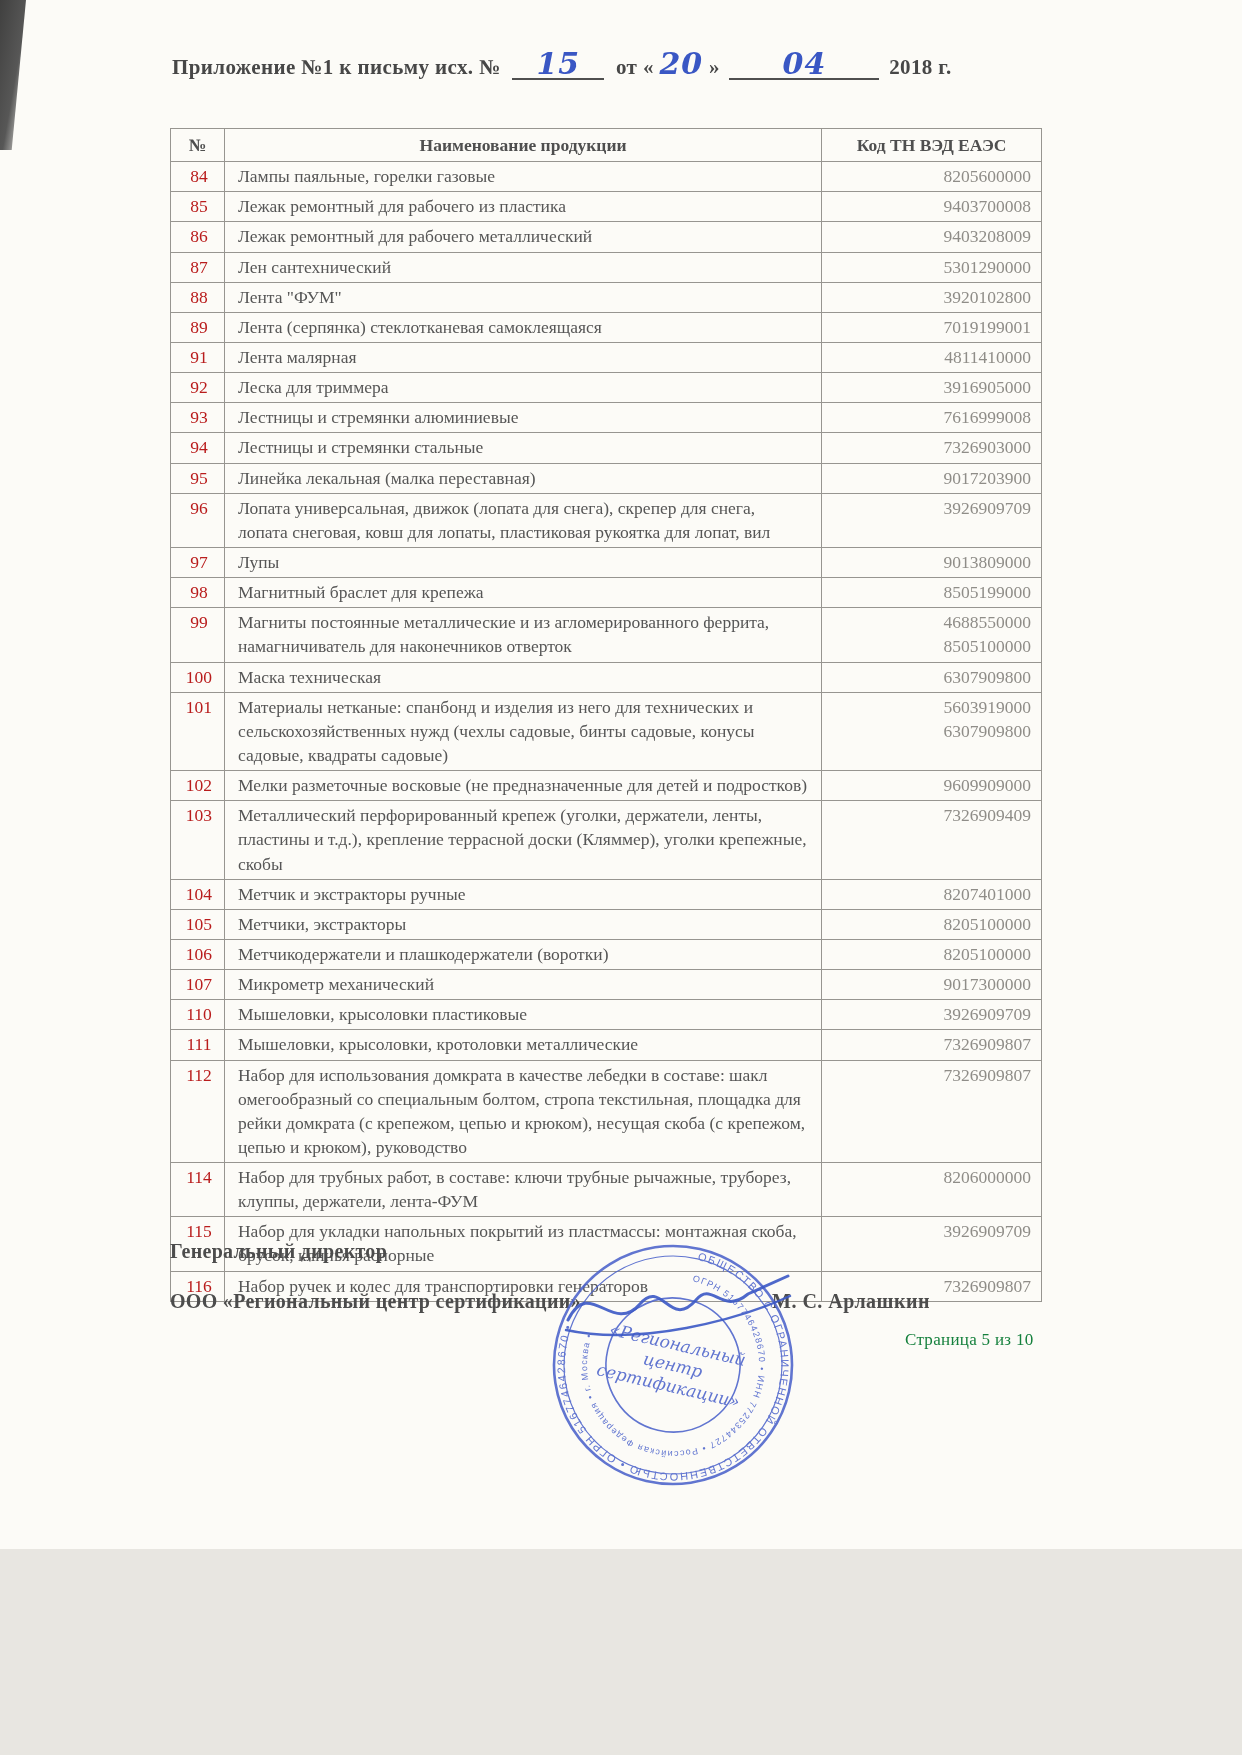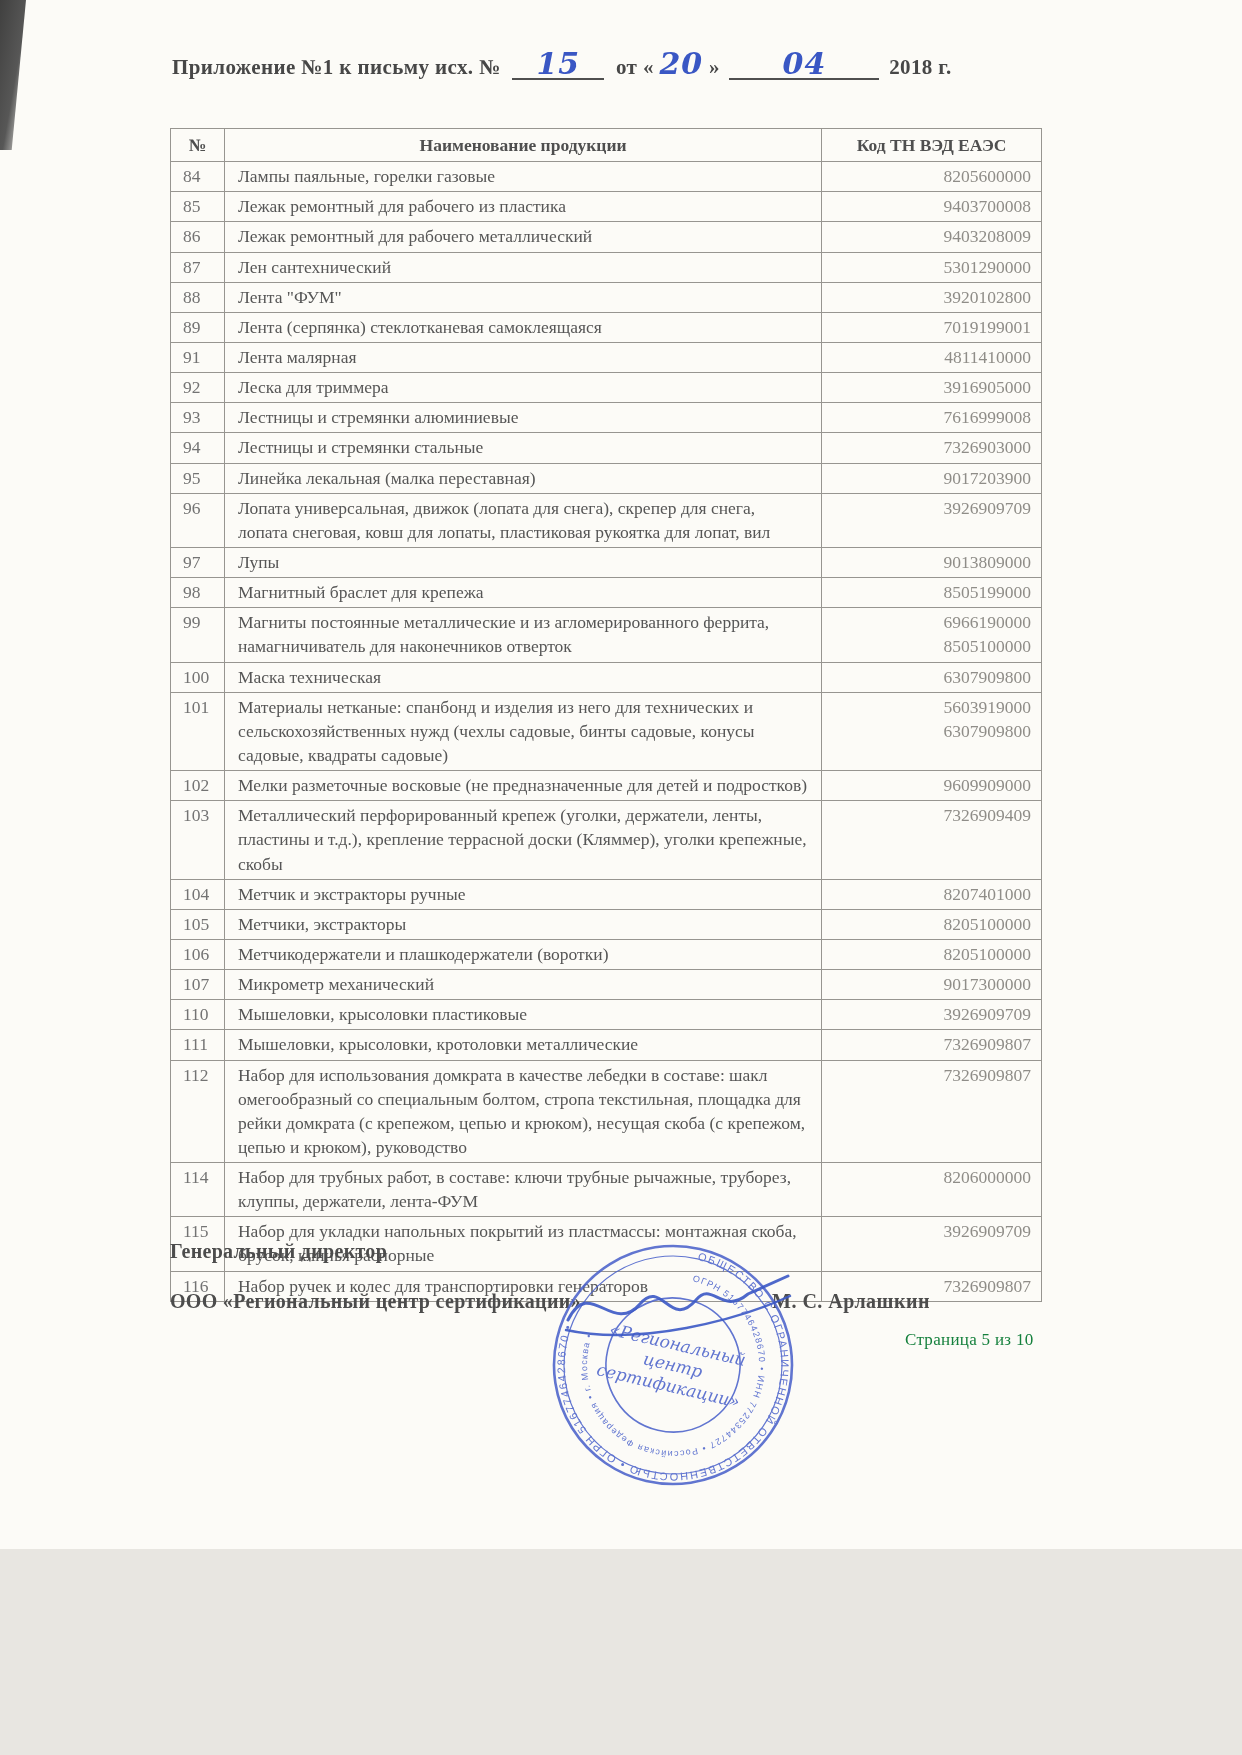--- a/index.html
+++ b/index.html
@@ -47,21 +47,21 @@
   }
   .product-table th,.product-table td{
     border:1px solid #979590;
     padding:2px 9px 3px 9px;
     vertical-align:top;
   }
   .product-table th{
     font-weight:bold;color:#4f4f4f;text-align:center;
     padding-top:4px;padding-bottom:4px;
   }
-  td.col-num{text-align:left;padding-left:12px;color:#737373;}
+  td.col-num{text-align:center;padding-left:12px;color:#b91c1c;}
   td.col-name{text-align:left;padding-left:13px;padding-right:14px;}
   td.col-code{text-align:right;padding-right:10px;color:#8f8d88;}
   td.col-code .code-line{display:block;}
   
   .director-label{
     position:absolute;left:170px;top:1240px;
     font-size:20px;font-weight:bold;color:#4c4c4c;letter-spacing:.3px;
   }
   .company-line{
     position:absolute;left:170px;top:1290px;
@@ -212,21 +212,21 @@
           <td class="col-num">98</td>
           <td class="col-name">Магнитный браслет для крепежа</td>
           <td class="col-code">
             <span class="code-line">8505199000</span>
           </td>
         </tr>
         <tr>
           <td class="col-num">99</td>
           <td class="col-name">Магниты постоянные металлические и из агломерированного феррита, намагничиватель для наконечников отверток</td>
           <td class="col-code">
-            <span class="code-line">6966190000</span>
+            <span class="code-line">4688550000</span>
             <span class="code-line">8505100000</span>
           </td>
         </tr>
         <tr>
           <td class="col-num">100</td>
           <td class="col-name">Маска техническая</td>
           <td class="col-code">
             <span class="code-line">6307909800</span>
           </td>
         </tr>

